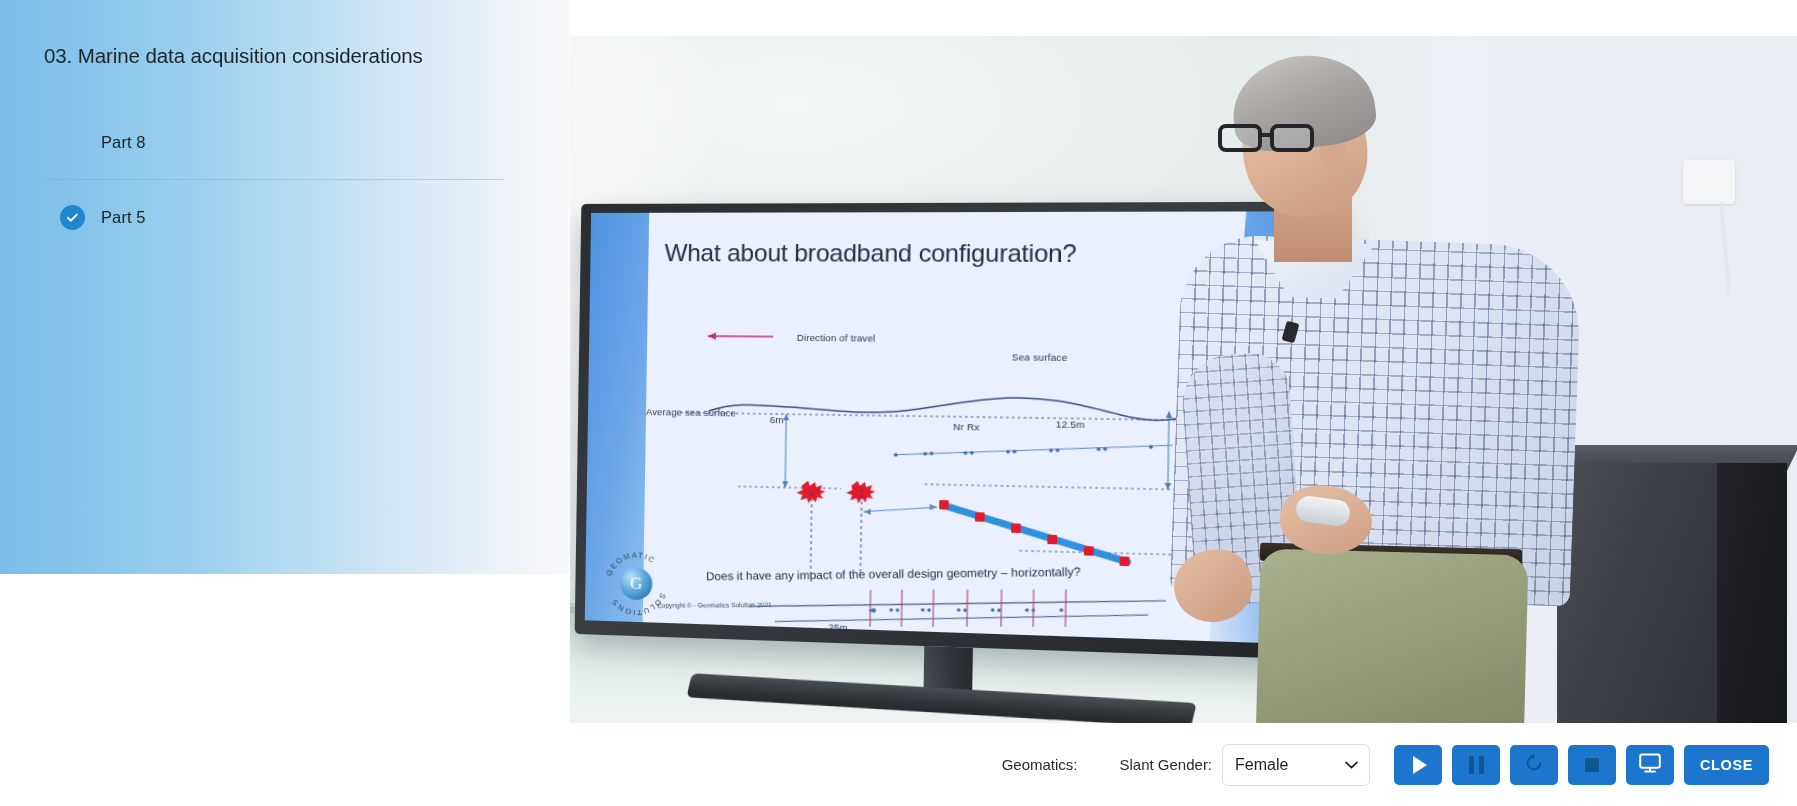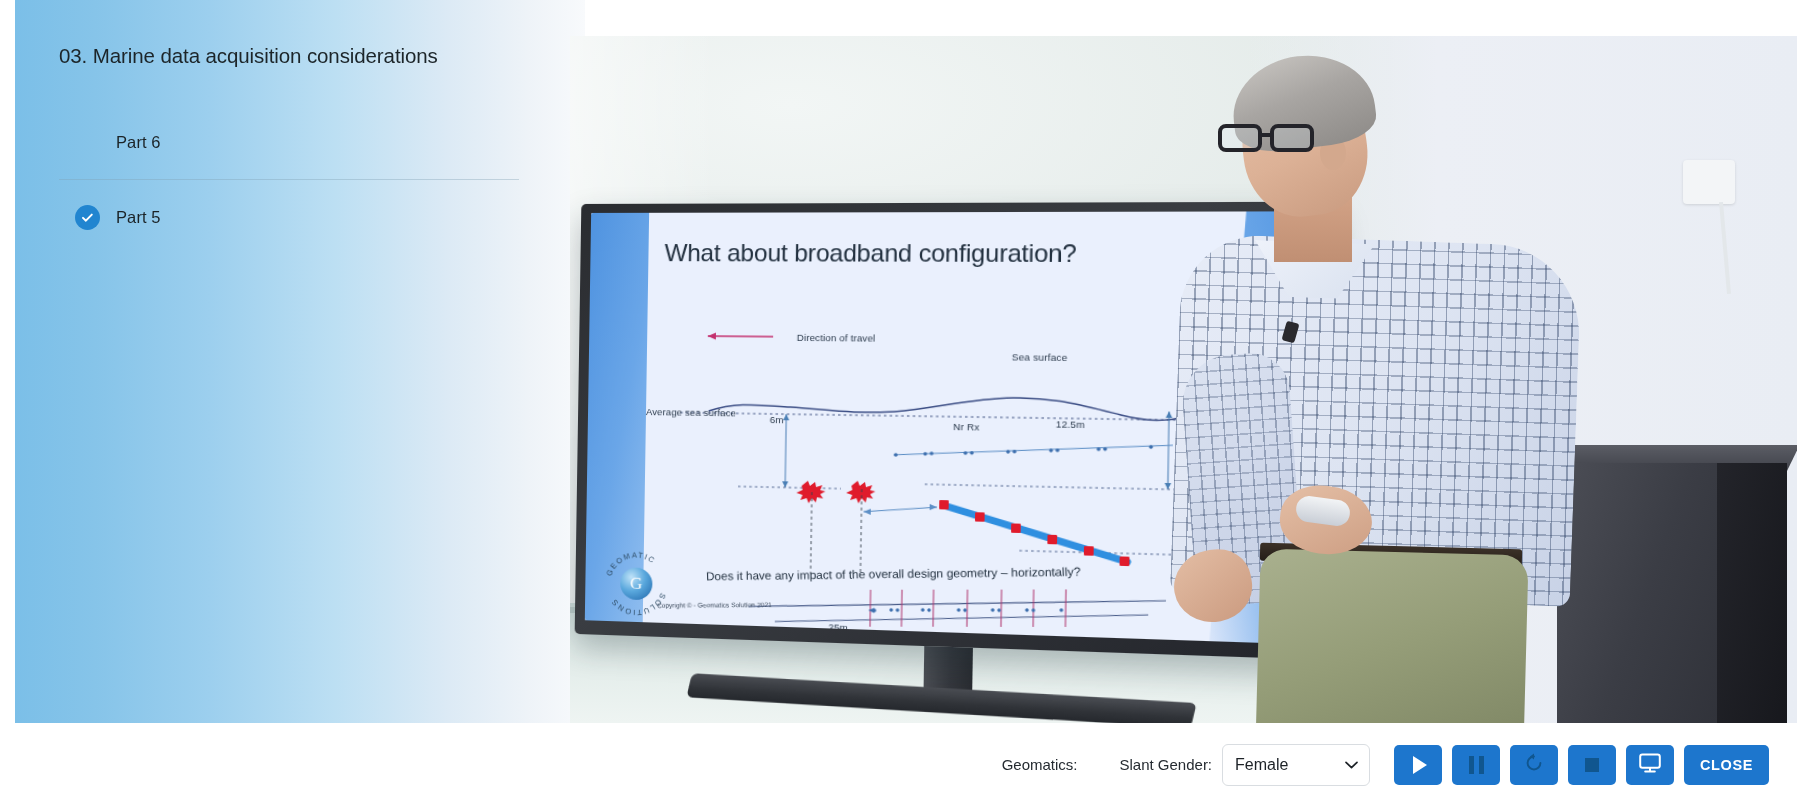--- a/index.html
+++ b/index.html
@@ -17,31 +17,30 @@
     width: 1797px;
     height: 806px;
     background: #ffffff;
   }
 
   
   .sidebar {
     position: absolute;
     left: 0; top: 0;
     width: 570px;
-    height: 806px;
+    height: 574px;
     background: linear-gradient(to right,
         #7bbfe8 0%,
         #86c4e9 14%,
         #9ccfee 34%,
         #bcdff3 56%,
         #dceaf5 76%,
         #eef3f8 90%,
         #f8fafc 100%);
     padding: 0;
-    margin-left: 15px;
   }
 
   .sidebar-title {
     position: absolute;
     left: 44px;
     top: 44px;
     font-size: 20.5px;
     font-weight: 500;
     color: #1c2529;
     letter-spacing: -0.1px;
@@ -552,21 +551,21 @@
 
 <div class="app">
 
   <aside class="sidebar">
     <h1 class="sidebar-title">03. Marine data acquisition considerations</h1>
 
     <div class="parts-list">
 
       <div class="part-row">
         <span class="part-check-slot"></span>
-        <span class="part-label">Part 6</span>
+        <span class="part-label">Part 8</span>
       </div>
 
 
       <div class="part-row">
         <span class="part-check-slot">
           <span class="check-circle">
             <svg width="15" height="15" viewBox="0 0 16 16" aria-hidden="true">
               <path d="M3.2 8.4 L6.3 11.4 L12.6 4.9" fill="none" stroke="#ffffff" stroke-width="2.1" stroke-linecap="round" stroke-linejoin="round"></path>
             </svg>
           </span>

